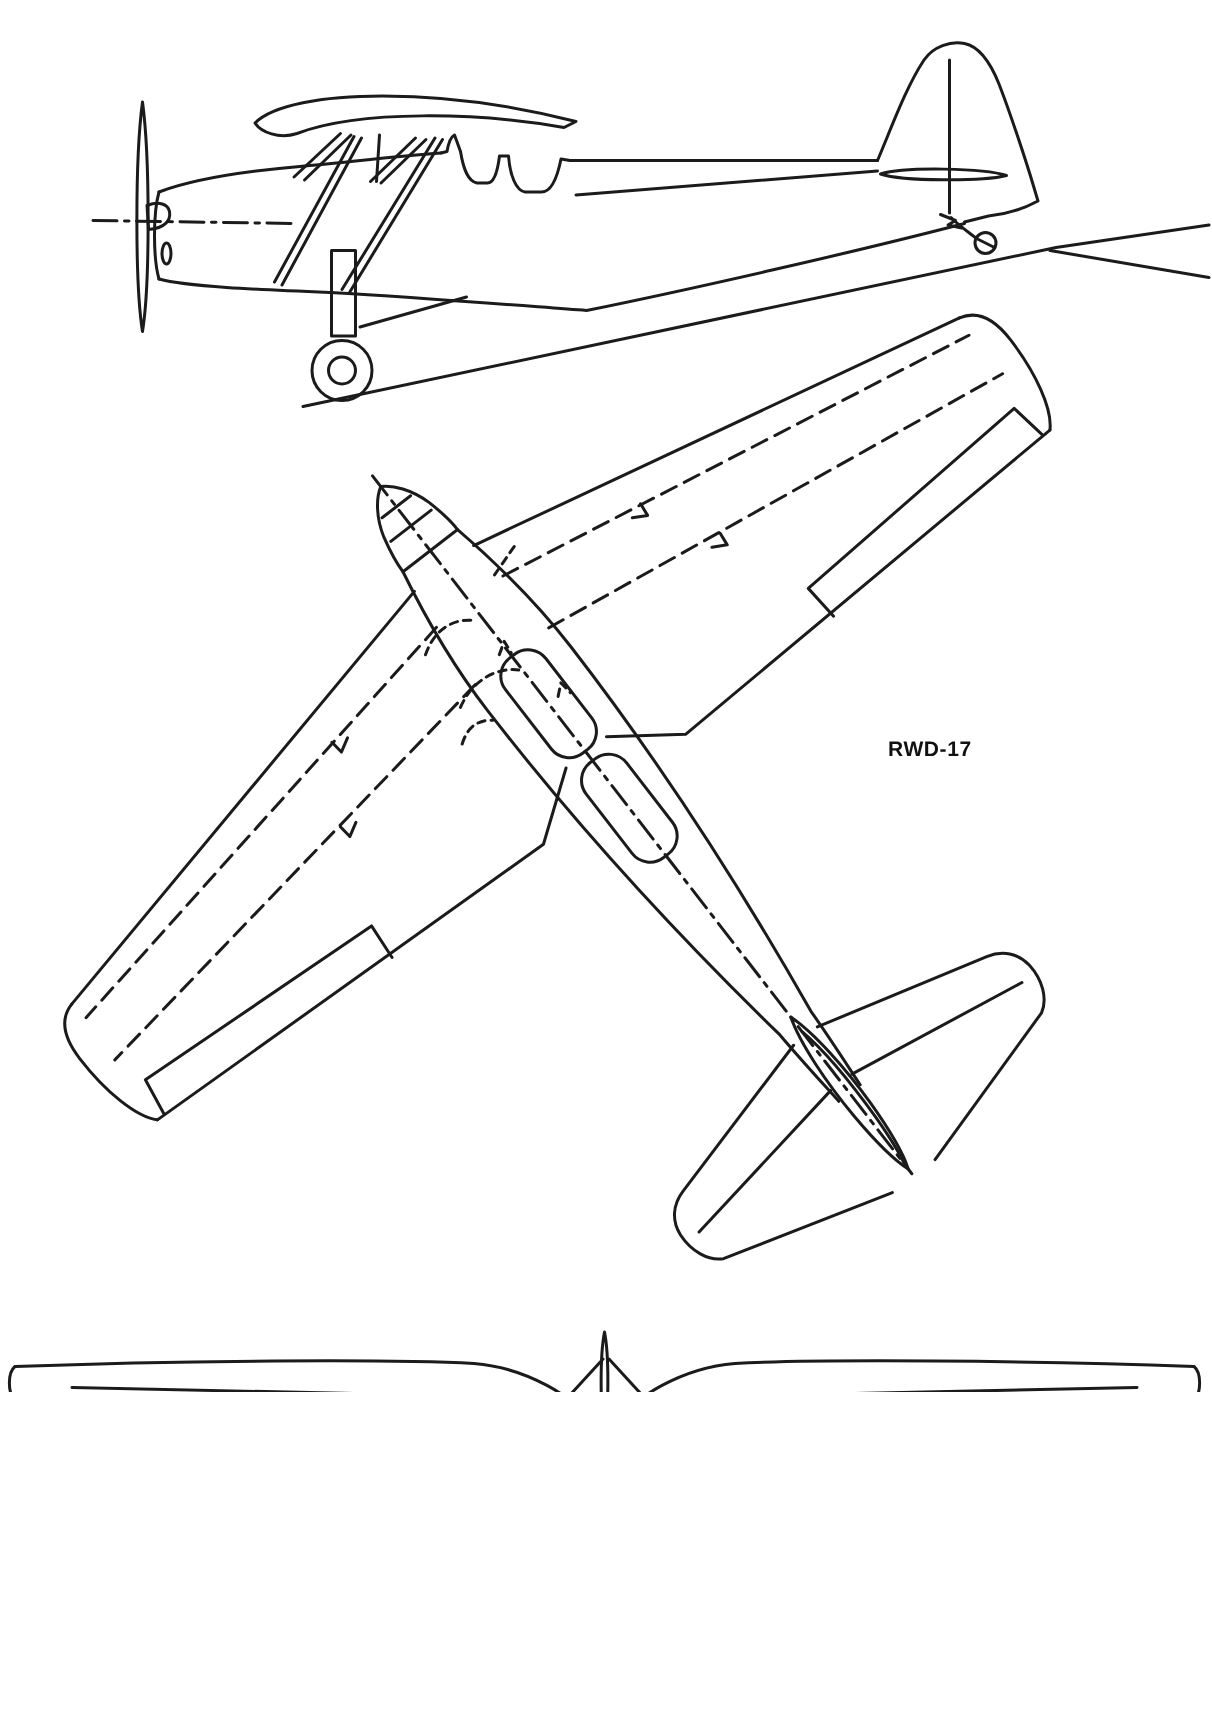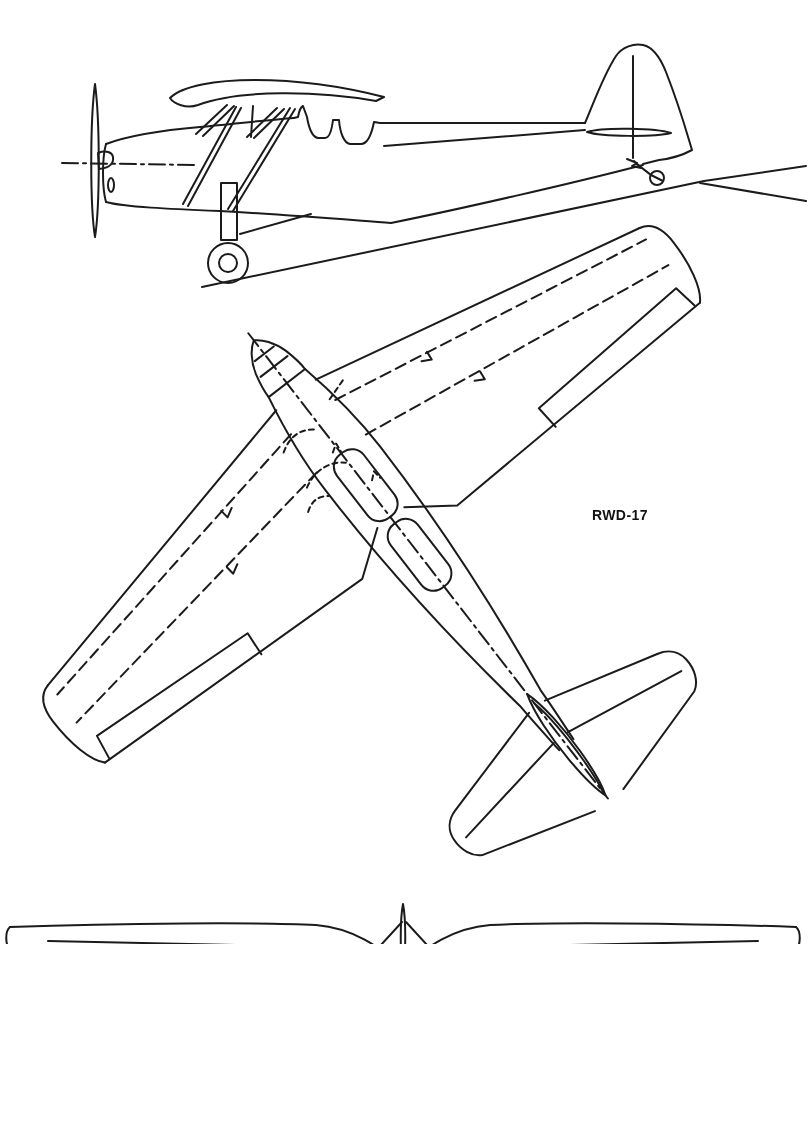--- a/index.html
+++ b/index.html
@@ -2,21 +2,20 @@
 <html><head>
 <meta charset="utf-8">
 <style>
   html,body{margin:0;padding:0;background:#ffffff;}
   .stage{
     position:relative;
     width:808px;height:928px;
     background:#ffffff;
     font-family:"Liberation Sans", sans-serif;
     overflow:hidden;
-    margin-top:16px;
   }
   .blueprint{position:absolute;left:0;top:0;}
   .blueprint path, .blueprint line, .blueprint rect, .blueprint circle, .blueprint ellipse, .blueprint polyline{
     fill:none;
     stroke:#1b1b1b;
     stroke-width:2;
     stroke-linecap:round;
     stroke-linejoin:round;
   }
   .thin{stroke-width:1.2;}

